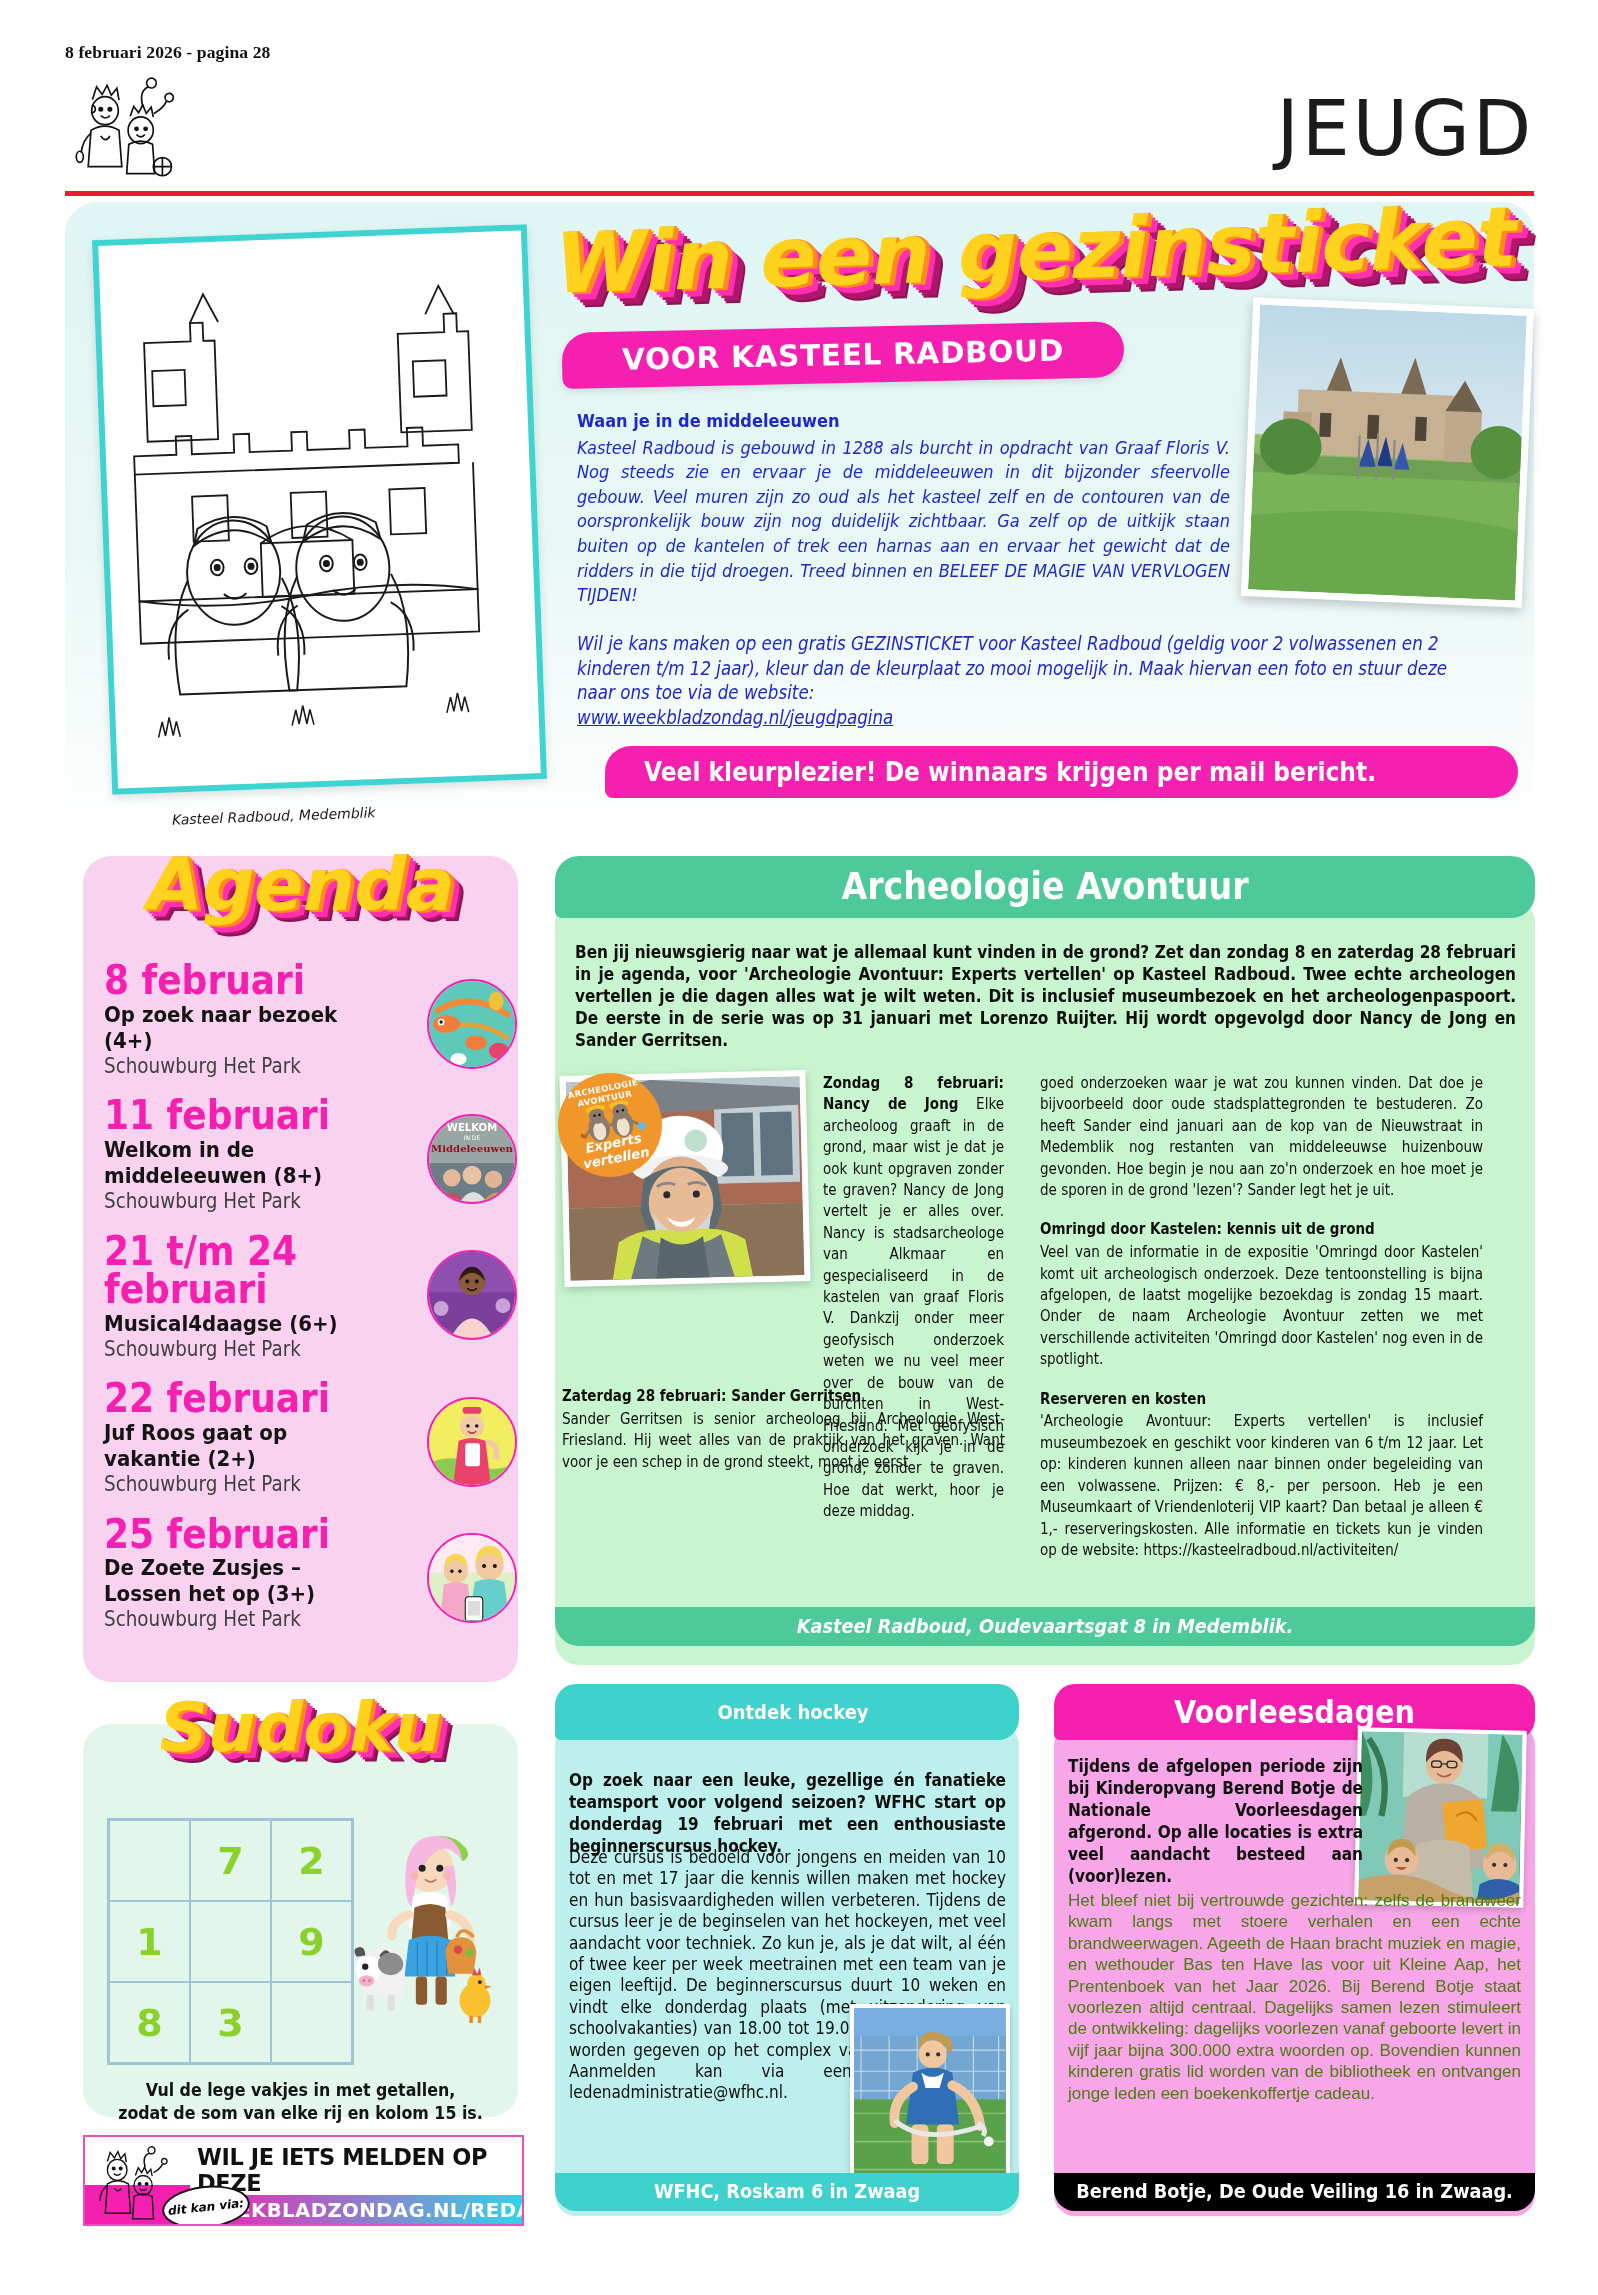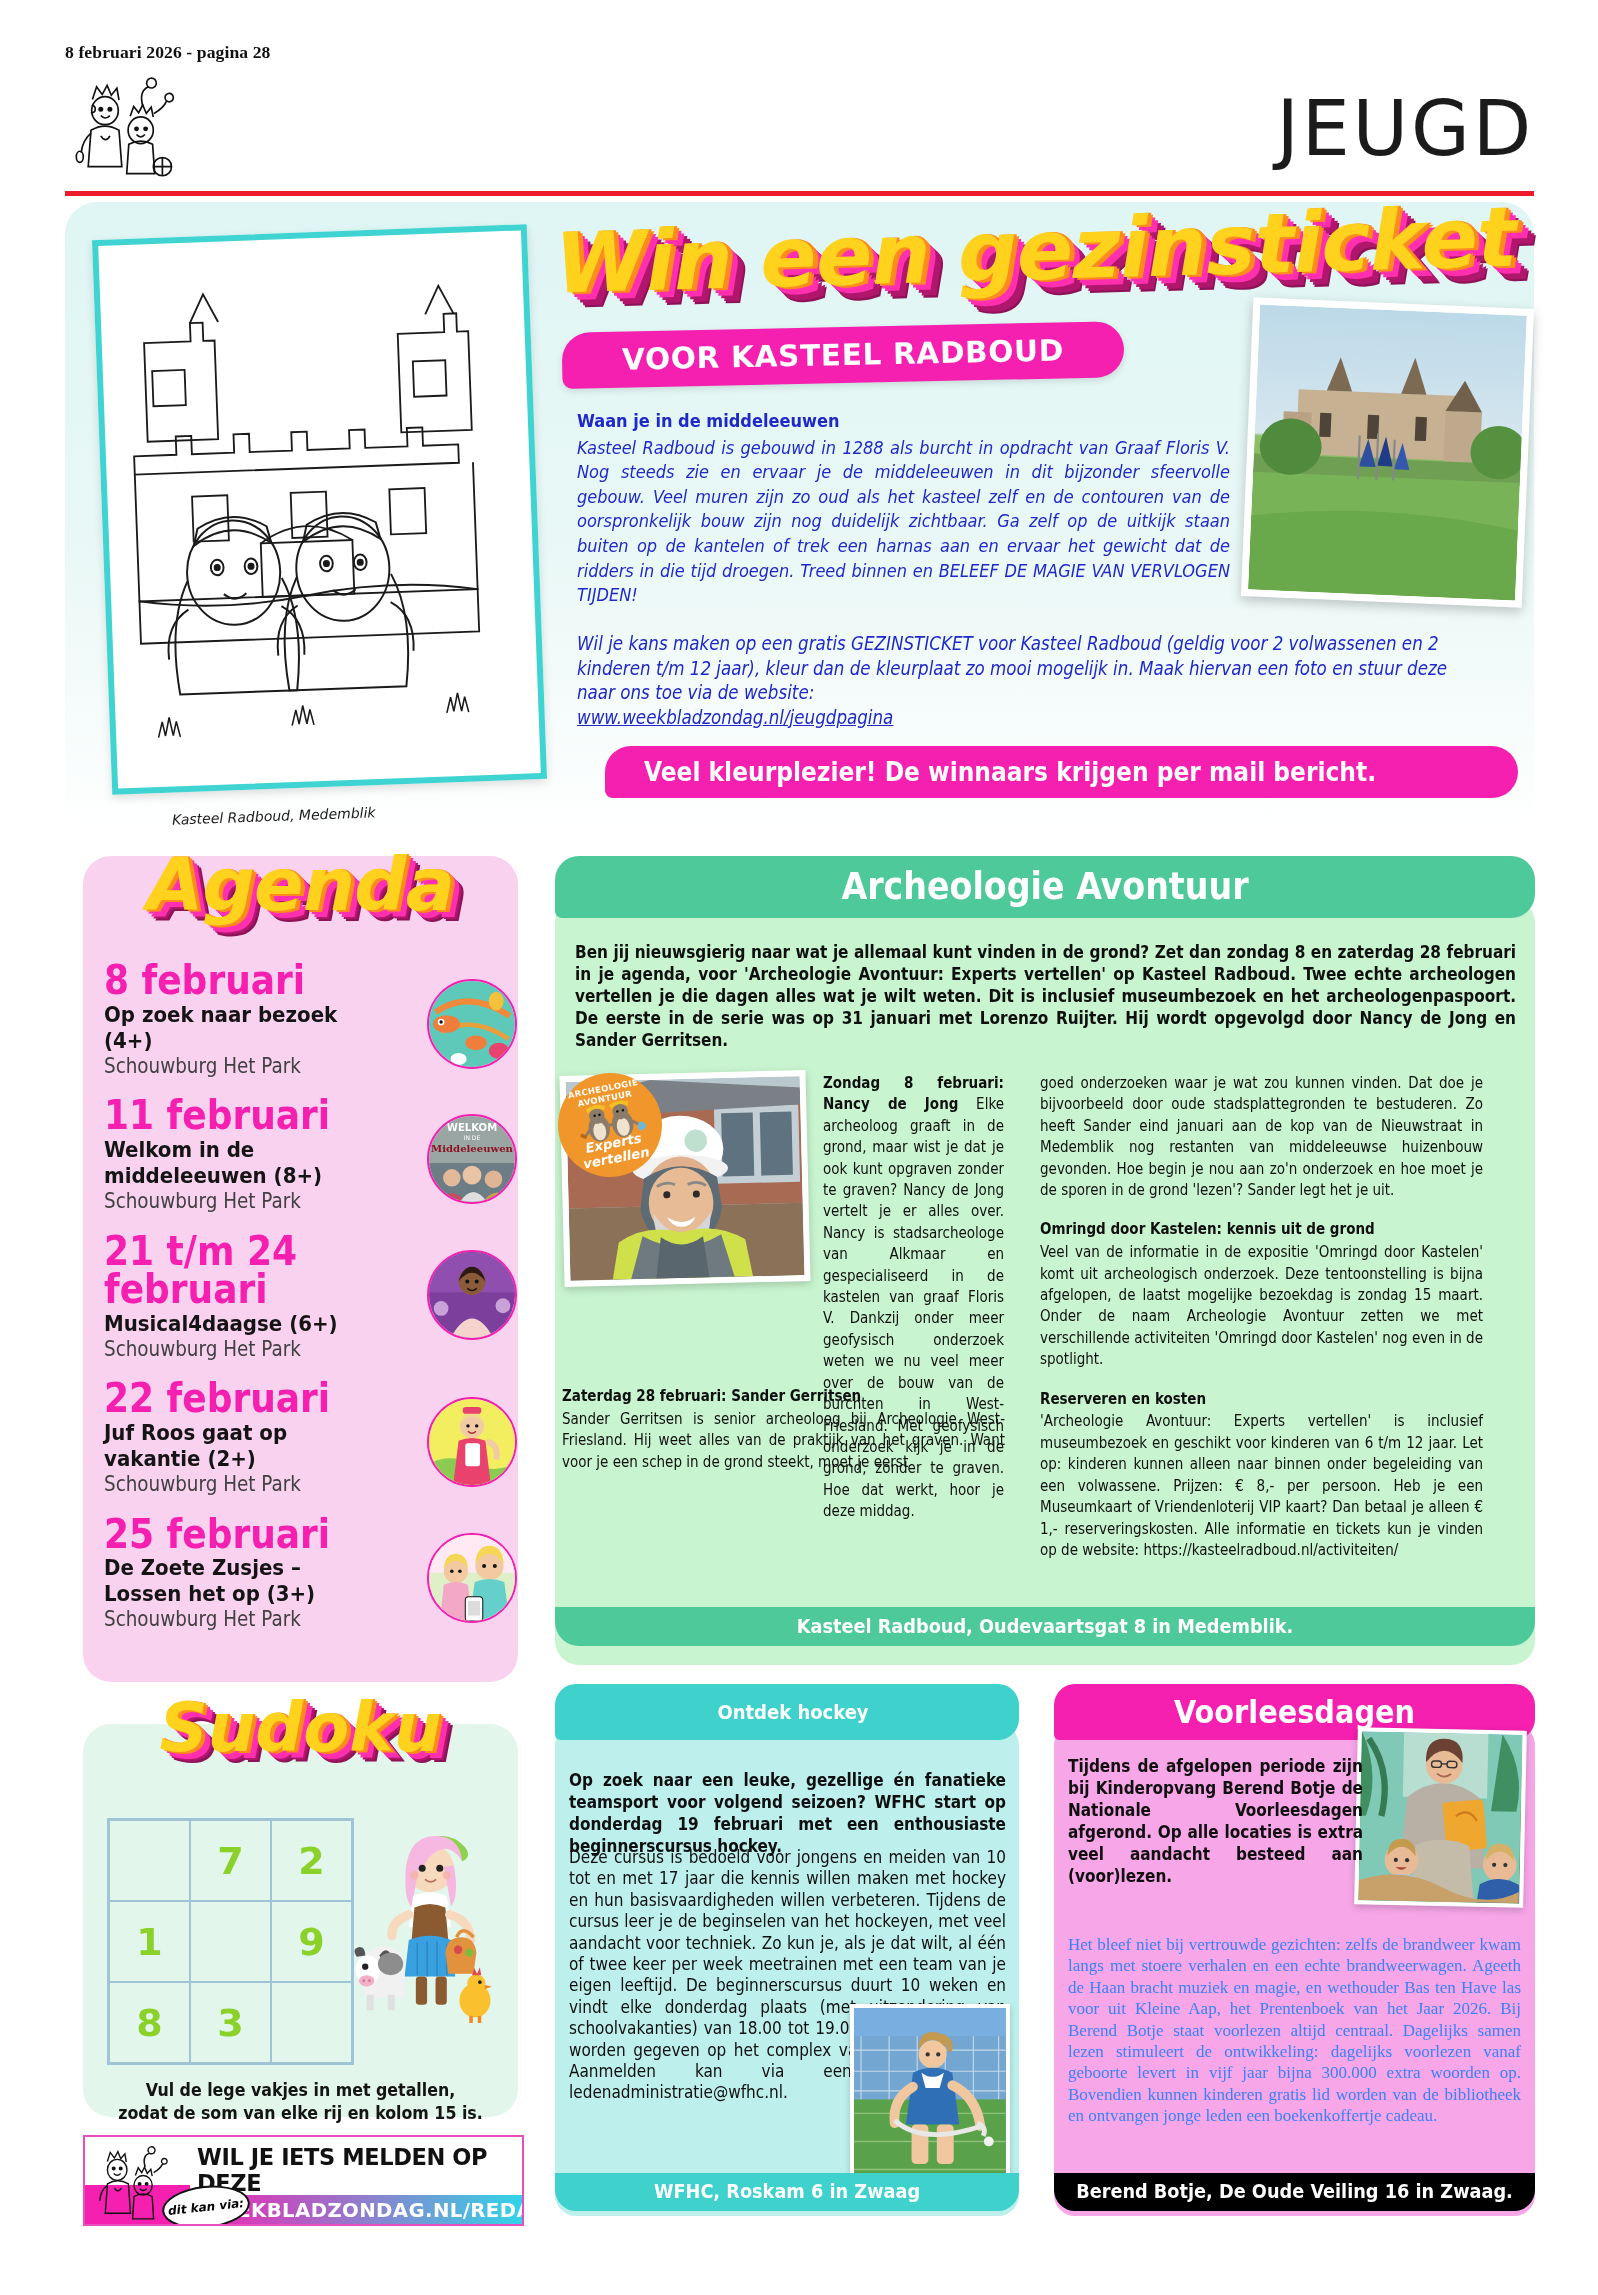--- a/index.html
+++ b/index.html
@@ -270,20 +270,21 @@
   #arch-c2 { left:1040px; top:1073px; width:443px; }
   .arch-sub { font-weight:bold; display:block; margin-top:18px; margin-bottom:1.4px; }
   #arch-footer {
     position:absolute; left:555px; top:1607px; width:980px; height:39px;
     background:#4dc99a; border-radius:0 0 24px 24px;
   }
   #arch-footer span {
     display:block; text-align:center; line-height:39px;
     color:#fff; font-weight:bold; font-size:19.7px;
     font-family:"DejaVu Sans Condensed","DejaVu Sans", sans-serif;
+    font-style:italic;
   }
 
   
   #hockey-panel {
     position:absolute; left:555px; top:1724px; width:464px; height:492px;
     background:#bdf0ec; border-radius:21px;
   }
   #hockey-head {
     position:absolute; left:555px; top:1684px; width:464px; height:56px;
     background:#3fd2cc; border-radius:21px 21px 21px 5.6px;
@@ -332,23 +333,22 @@
     font-weight:bold; font-size:32px;
     font-family:"DejaVu Sans Condensed","DejaVu Sans", sans-serif;
   }
   #vl-lead {
     position:absolute; left:1068px; top:1755px; width:295px;
     font-weight:bold; font-size:17px; line-height:22px; color:#0f0f0f;
     text-align:justify; font-family:"DejaVu Sans Condensed","DejaVu Sans", sans-serif;
   }
   #vl-body {
     position:absolute; left:1068px; top:1890px; width:453px;
-    font-size:17px; line-height:21.4px; color:#3b82f6; text-align:justify;
-    font-family:Liberation Serif, serif;
-    margin-top:44px;
+    font-size:17px; line-height:21.4px; color:#4d7c0f; text-align:justify;
+    font-family:Liberation Sans, sans-serif;
   }
   #vl-photo {
     position:absolute; left:1356px; top:1729px; width:169px; height:177px;
     background:#fff; padding:4.2px; transform:rotate(1.2deg);
     box-shadow:0 2.8px 7px rgba(0,0,0,.2);
   }
   #vl-footer {
     position:absolute; left:1054px; top:2173px; width:481px; height:38px;
     background:#000000; border-radius:0 0 21px 21px;
   }

